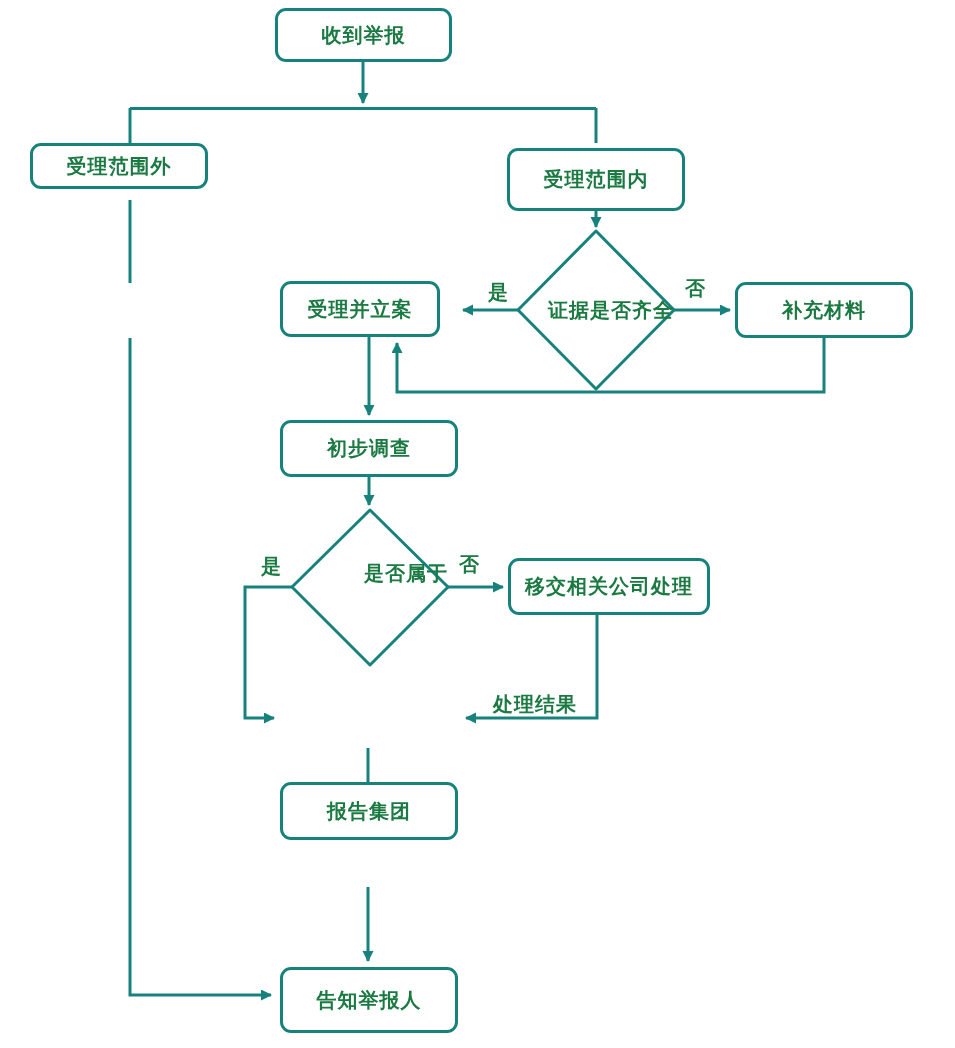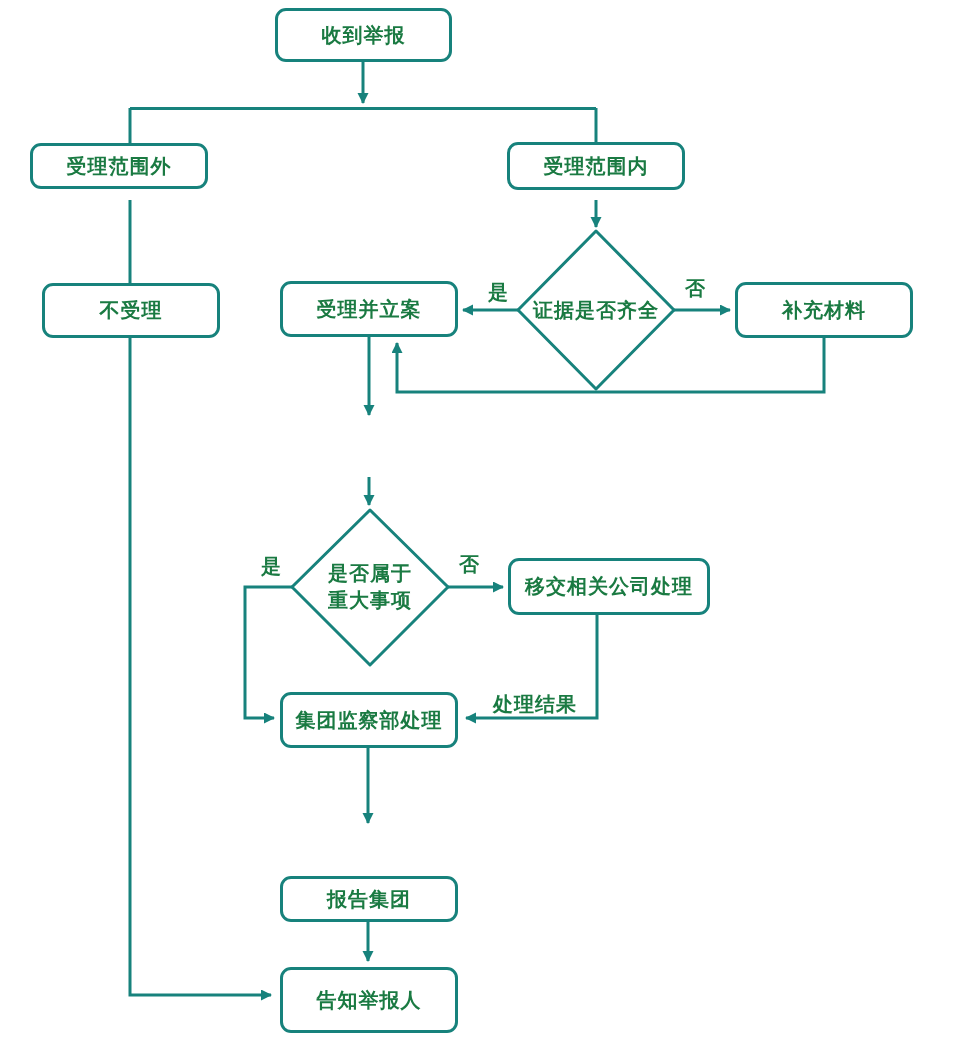--- a/index.html
+++ b/index.html
@@ -23,21 +23,21 @@
     border-radius:11px;
     background:var(--bg);
     display:flex;align-items:center;justify-content:center;
     font-weight:700;font-size:20px;color:var(--text);
     letter-spacing:1px;
     white-space:nowrap;
   }
   .diamond-label{
     position:absolute;
     font-weight:700;font-size:20px;color:var(--text);
-    text-align:center;letter-spacing:1px;line-height:27px;
+    text-align:right;letter-spacing:1px;line-height:27px;
   }
   .edge-label{
     position:absolute;
     font-weight:700;font-size:20px;color:var(--text);
     letter-spacing:1px;white-space:nowrap;
   }
 </style>
 </head>
 <body>
 
@@ -71,42 +71,40 @@
     <g stroke="#17827C" stroke-width="3" fill="#FFFFFF" stroke-linejoin="round">
       <polygon points="596,231 674,310 596,389 518,310"></polygon>
       <polygon points="370,510 448,587 370,665 292,587"></polygon>
     </g>
   </svg>
 
   <div class="node" style="left:275px;top:8px;width:177px;height:54px">收到举报</div>
 
   <div class="node" style="left:30px;top:143px;width:178px;height:46px">受理范围外</div>
 
-  <div class="node" style="left:507px;top:142px;width:178px;height:48px">受理范围内</div>
+  <div class="node" style="left:507px;top:148px;width:178px;height:63px">受理范围内</div>
 
-  <div class="node" style="left:42px;top:283px;width:178px;height:55px">不受理</div>
 
-  <div class="node" style="left:280px;top:281px;width:178px;height:56px">受理并立案</div>
+  <div class="node" style="left:280px;top:281px;width:160px;height:56px">受理并立案</div>
 
   <div class="node" style="left:735px;top:282px;width:178px;height:56px">补充材料</div>
 
+  <div class="node" style="left:280px;top:420px;width:178px;height:57px">初步调查</div>
 
   <div class="node" style="left:508px;top:558px;width:202px;height:57px">移交相关公司处理</div>
 
-  <div class="node" style="left:280px;top:692px;width:178px;height:56px">集团监察部处理</div>
 
-  <div class="node" style="left:280px;top:876px;width:178px;height:46px">报告集团</div>
+  <div class="node" style="left:280px;top:782px;width:178px;height:58px">报告集团</div>
 
   <div class="node" style="left:280px;top:967px;width:178px;height:66px">告知举报人</div>
 
   <div class="diamond-label" style="left:518px;top:297px;width:156px">证据是否齐全</div>
 
   <div class="diamond-label" style="left:292px;top:560px;width:156px">
     <div>是否属于</div>
-    <div>重大事项</div>
   </div>
 
   <div class="edge-label" style="left:488px;top:279px">是</div>
 
   <div class="edge-label" style="left:685px;top:275px">否</div>
 
   <div class="edge-label" style="left:261px;top:553px">是</div>
 
   <div class="edge-label" style="left:459px;top:551px">否</div>
 

